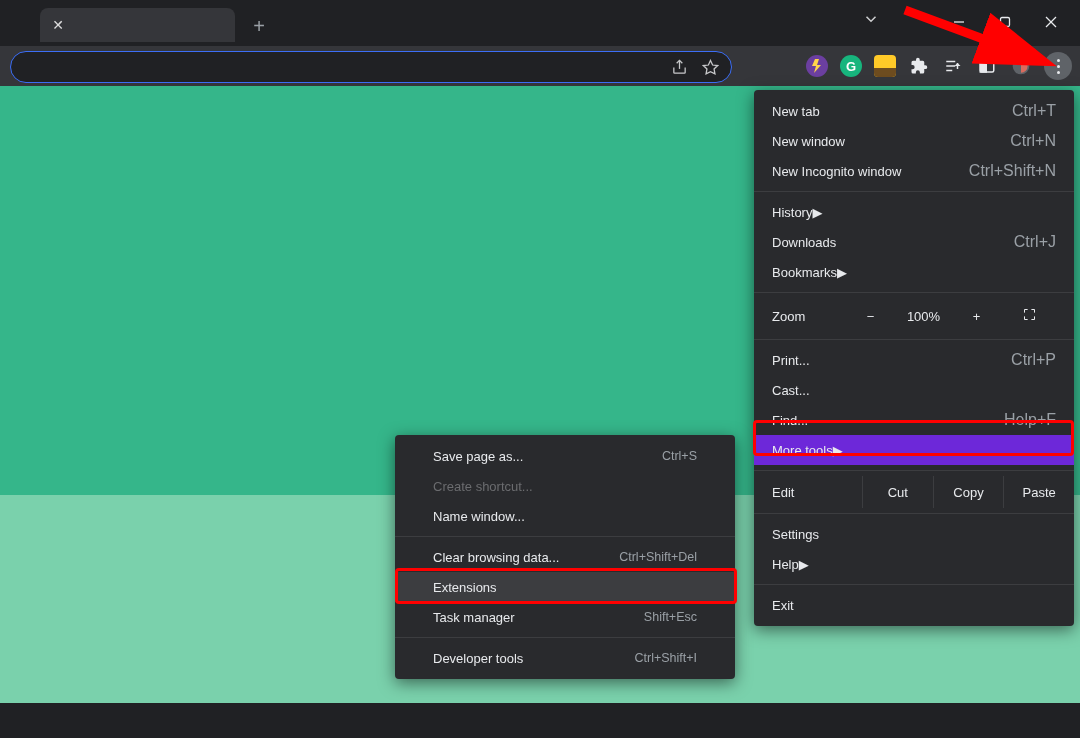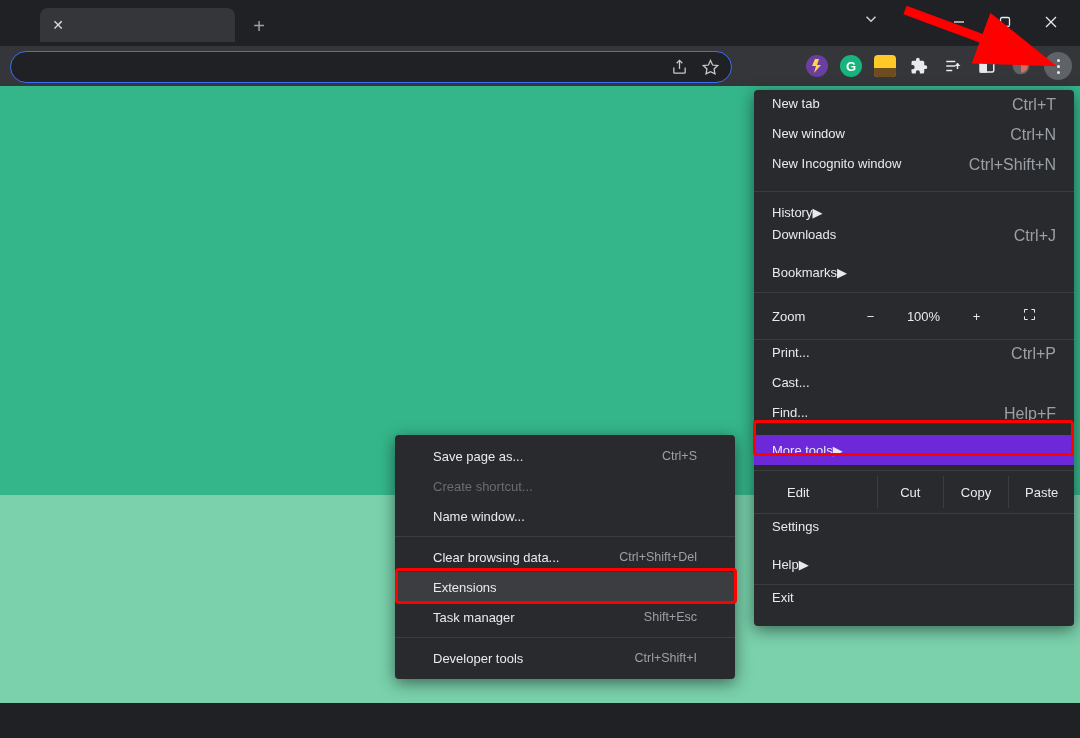--- a/index.html
+++ b/index.html
@@ -27,31 +27,31 @@
   .omni-icons span{display:inline-flex;}
   .toolbar-icons{position:absolute;right:8px;top:0;height:40px;display:flex;align-items:center;gap:12px;}
   .ext-ico{width:22px;height:22px;border-radius:50%;display:flex;align-items:center;justify-content:center;font-size:13px;}
   .puzzle{color:#e8eaed;}
   .kebab{width:28px;height:28px;border-radius:50%;background:#5f6368;display:flex;flex-direction:column;align-items:center;justify-content:center;gap:3px;}
   .kebab i{width:3px;height:3px;background:#e8eaed;border-radius:50%;display:block;}
   .reader{color:#e8eaed;}
 
   
   .menu{position:absolute;right:6px;top:90px;width:320px;background:#292a2d;border-radius:4px;box-shadow:0 4px 16px rgba(0,0,0,.5);padding:6px 0;color:#e8eaed;font-size:13px;}
-  .menu .row{display:flex;height:30px;padding:0 18px;justify-content:space-between;}
+  .menu .row{display:flex;align-items:center;height:30px;padding:0 18px;justify-content:space-between;}
   .menu .row .lab{color:#e8eaed;}
   .menu .row .sc{color:#9aa0a6;font-size:16px;}
   .menu hr{border:none;border-top:1px solid #3c3d40;margin:5px 0;}
   .submenu-row{display:flex;align-items:center;height:30px;padding:0 18px;}
   .zoom-row{display:flex;align-items:center;height:36px;padding:0 18px;gap:0;}
   .zoom-row .zlab{flex:0 0 72px;}
   .zoom-row .zbtn{flex:1;text-align:center;color:#e8eaed;}
   .zoom-row .zval{flex:1;text-align:center;}
   .zoom-row .full svg{width:15px;height:15px;stroke:#e8eaed;fill:none;stroke-width:1.6;}
-  .edit-row{display:flex;align-items:center;height:32px;padding-left:15px;}
+  .edit-row{display:flex;align-items:center;height:32px;}
   .edit-row .elab{flex:0 0 90px;padding-left:18px;}
   .edit-row .ebtn{flex:1;text-align:center;border-left:1px solid #3c3d40;height:100%;display:flex;align-items:center;justify-content:center;}
 
   .highlight-red{position:absolute;border:3px solid #ff0000;border-radius:4px;pointer-events:none;box-sizing:border-box;}
   .hl-moretools{right:6px;top:420px;width:321px;height:36px;}
 
   
   .submenu{position:absolute;left:395px;top:435px;width:340px;background:#292a2d;border-radius:4px;box-shadow:0 4px 16px rgba(0,0,0,.5);padding:6px 0;color:#e8eaed;font-size:13px;}
   .submenu .srow{display:flex;align-items:center;height:30px;padding:0 38px 0 38px;justify-content:space-between;}
   .submenu .srow .sc{color:#9aa0a6;font-size:12.5px;}

